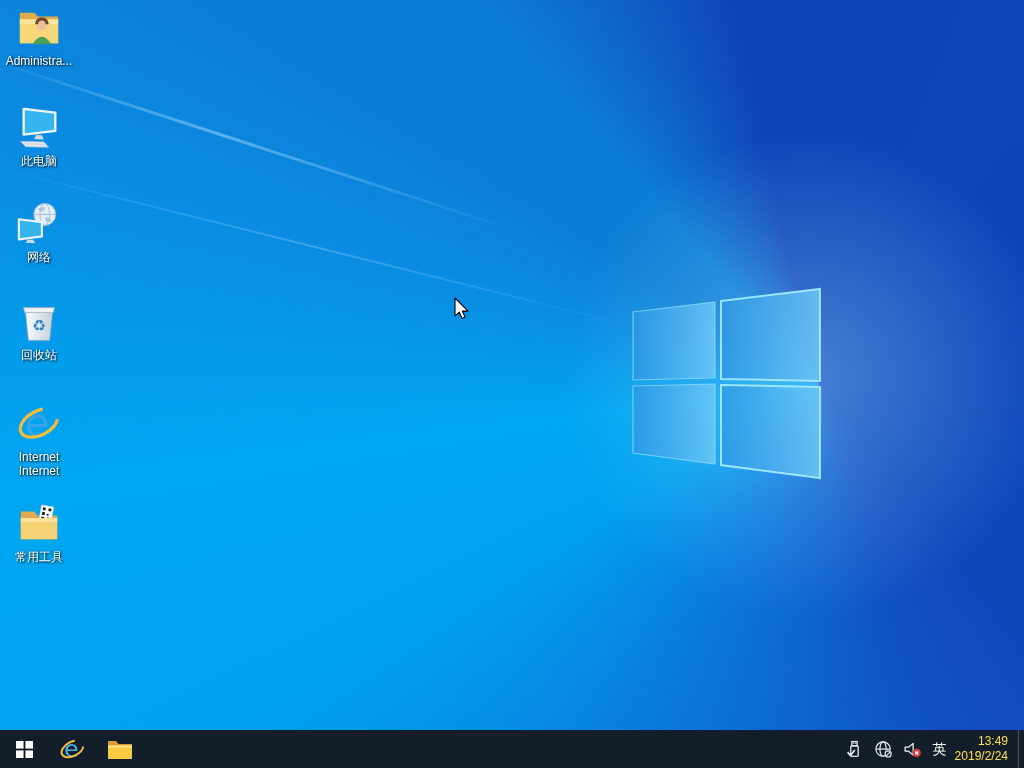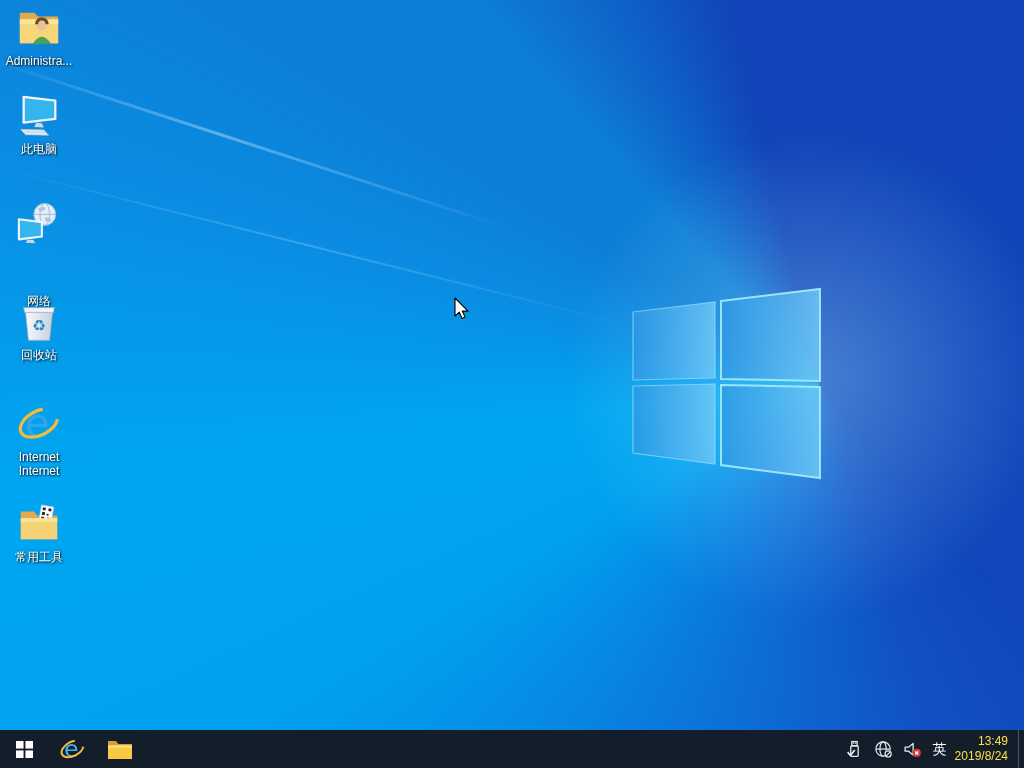--- a/index.html
+++ b/index.html
@@ -32,21 +32,21 @@
 
   
   .icon-col { position:absolute; left:0; top:0; width:78px; }
   .desktop-icon { position:absolute; left:0; width:78px; display:flex; flex-direction:column; align-items:center; cursor:default; }
   .desktop-icon .glyph { width:48px; height:48px; display:flex; align-items:center; justify-content:center; }
   .desktop-icon .label {
     margin-top:2px; max-width:76px; text-align:center; color:#fff; font-size:12px; line-height:14px;
     text-shadow:1px 1px 2px rgba(0,0,0,.85), 0 0 3px rgba(0,0,0,.45);
     word-wrap:break-word;
   }
-  .di-0 { top:4px; } .di-1 { top:92px; } .di-2 { top:200px;gap:44px; } .di-3 { top:298px; } .di-4 { top:400px; } .di-5 { top:500px;justify-content:flex-end; }
+  .di-0 { top:4px; } .di-1 { top:104px; } .di-2 { top:200px; } .di-3 { top:298px; } .di-4 { top:400px; } .di-5 { top:500px;justify-content:flex-end; }
 
   
   .cursor { position:absolute; left:449px; top:296px; pointer-events:none; }
 
   
   .taskbar {
     position:absolute; left:0; bottom:0; width:1024px; height:38px;
     background:#141e2b; display:flex; align-items:stretch; z-index:5;
   }
   .tb-btn { width:48px; height:38px; display:flex; align-items:center; justify-content:center; }
@@ -226,18 +226,18 @@
             <polygon points="2,6.8 5.2,6.8 9.6,3.2 9.6,14.2 5.2,10.6 2,10.6" fill="none" stroke="#e8edf2" stroke-width="1.2" stroke-linejoin="round"></polygon>
             <circle cx="13" cy="12.3" r="3.9" fill="#d83b3b"></circle>
             <line x1="11.6" y1="10.9" x2="14.4" y2="13.7" stroke="#fff" stroke-width="1.2"></line>
             <line x1="14.4" y1="10.9" x2="11.6" y2="13.7" stroke="#fff" stroke-width="1.2"></line>
           </svg>
         </div>
       </div>
       <div class="ime">英</div>
       <div class="clock">
         <div>13:49</div>
-        <div>2019/8/24</div>
+        <div>2019/2/24</div>
       </div>
       <div class="show-desktop"></div>
     </div>
   </div>
 </div>
 
 </body></html>

